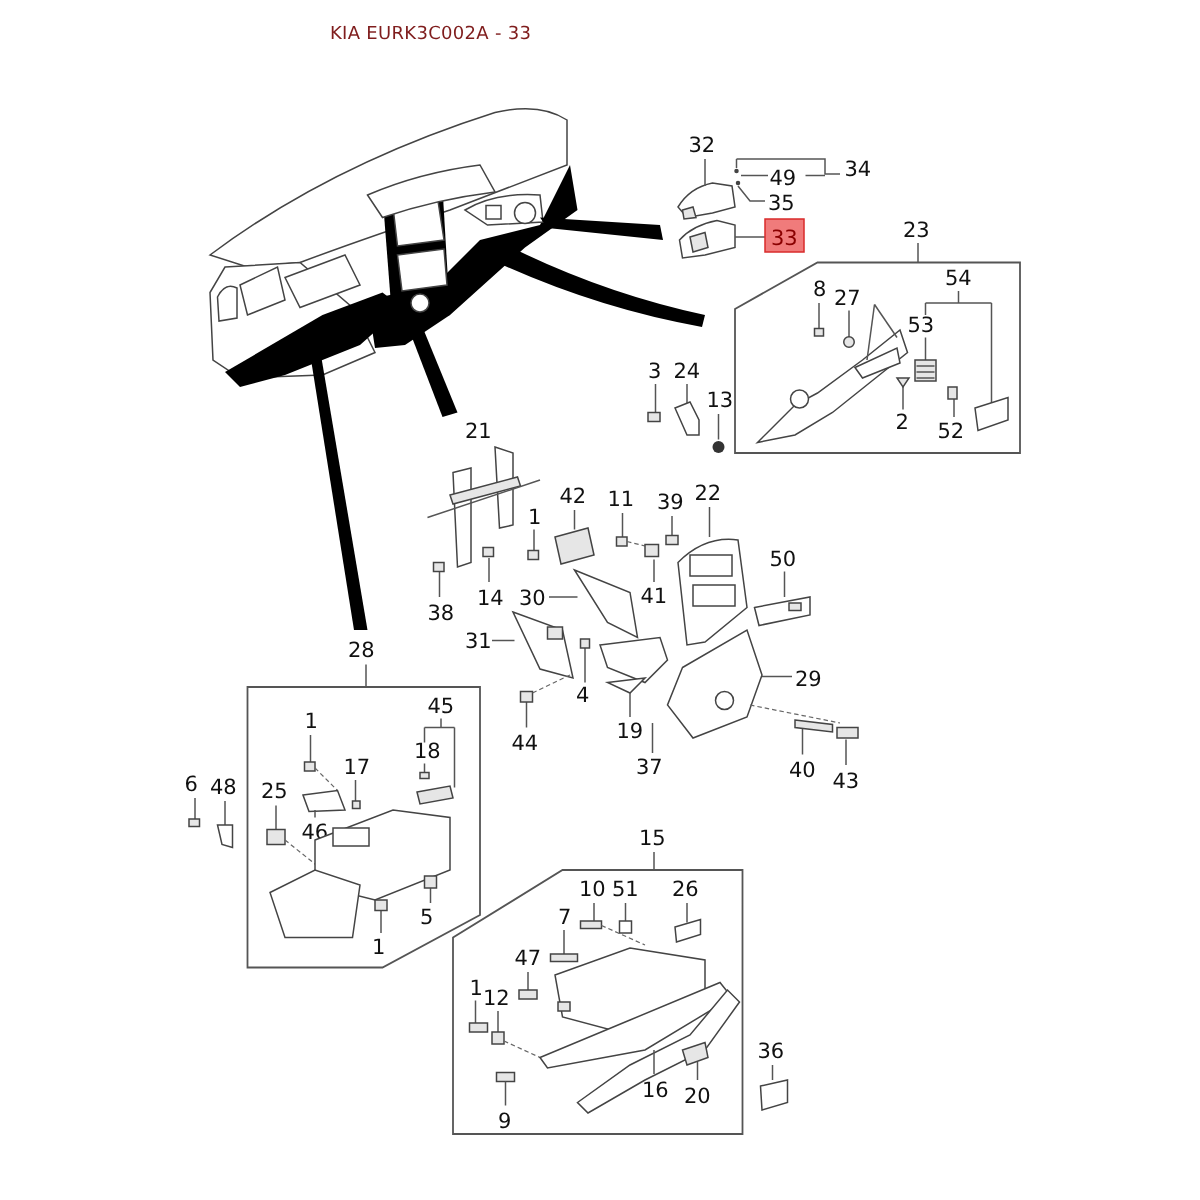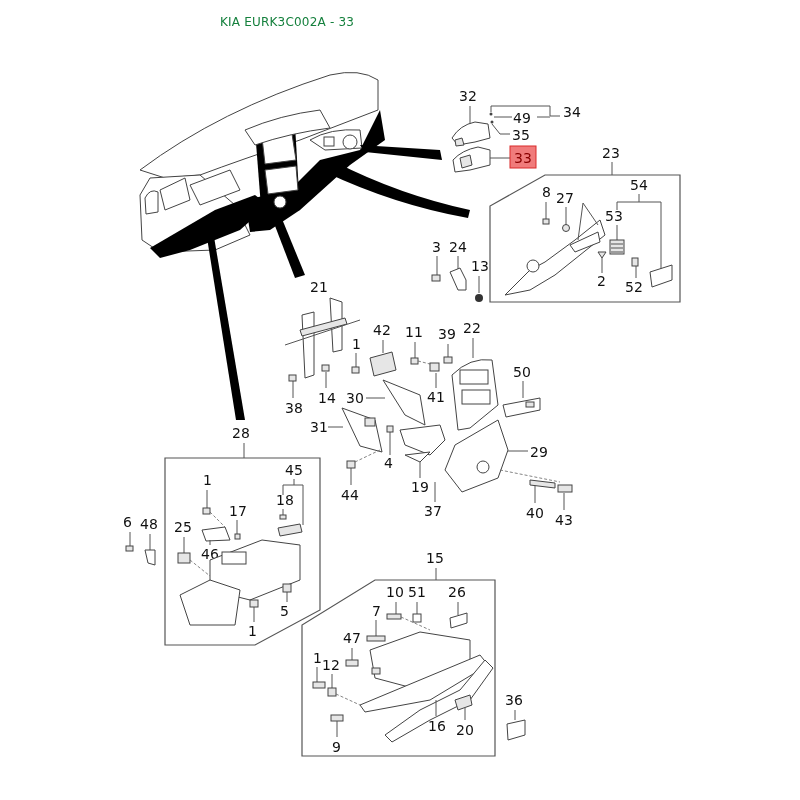--- a/index.html
+++ b/index.html
@@ -1,17 +1,17 @@
 <!DOCTYPE html>
 <html><head>
 <meta charset="utf-8">
 <style>
   html, body { margin:0; padding:0; background:#ffffff; }
   body { width:800px; height:800px; position:relative; overflow:hidden; font-family:"DejaVu Sans", sans-serif; }
-  #title { position:absolute; left:220px; top:15px; font-size:12px; color:#15803d; letter-spacing:0.2px; }
+  #title { position:absolute; left:220px; top:15px; font-size:12px; color:#7f1d1d; letter-spacing:0.2px; }
   svg#diagram { position:absolute; left:0; top:0; }
   .lbl { font-family:"DejaVu Sans", sans-serif; font-size:14px; fill:#111; }
   .ln { stroke:#555; stroke-width:1; fill:none; }
   .box { stroke:#555; stroke-width:1.2; fill:none; }
   .part { stroke:#444; stroke-width:1; fill:#fff; }
   .partg { stroke:#444; stroke-width:1; fill:#e6e6e6; }
   .blk { fill:#000; stroke:none; }
   .dash { stroke:#666; stroke-width:0.8; stroke-dasharray:3 2; fill:none; }
 </style>
 </head>

